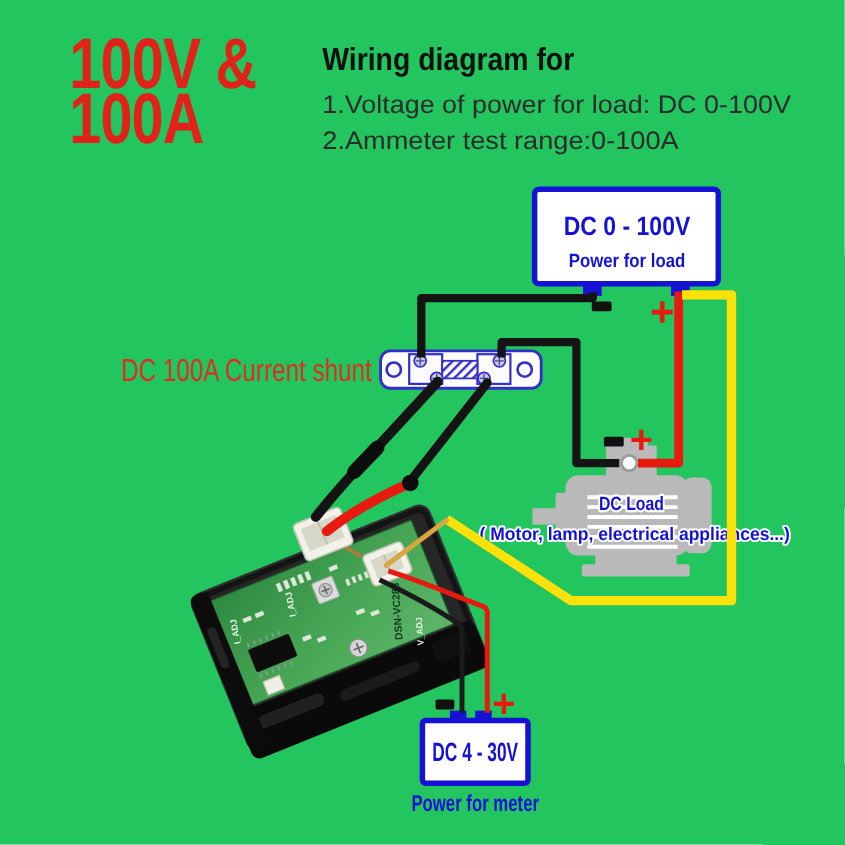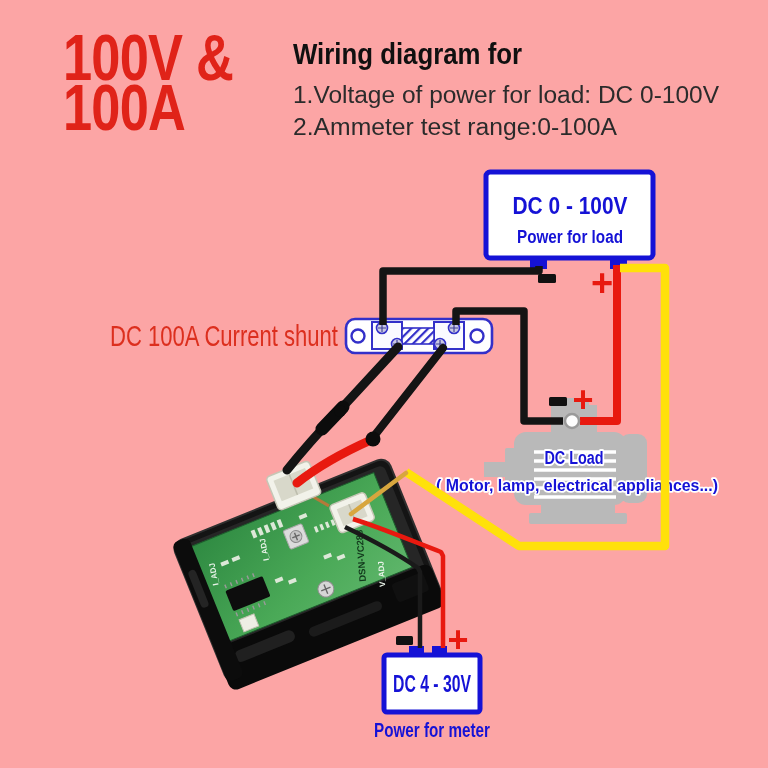--- a/index.html
+++ b/index.html
@@ -1,16 +1,16 @@
 <!DOCTYPE html>
 <html><head>
 <meta charset="utf-8">
 <style>
   html,body{margin:0;padding:0;background:#ffffff;}
-  .stage{position:relative;width:768px;height:768px;background:#fca5a5;overflow:hidden;}
+  .stage{position:relative;width:768px;height:768px;background:#22c55e;overflow:hidden;}
   svg text{font-family:"Liberation Sans","DejaVu Sans",sans-serif;}
   .badge{font-weight:bold;letter-spacing:-1px;}
   .note{font-weight:normal;fill:#2b2b2b;}
   .bluebold{font-weight:bold;fill:#1512d6;}
   .halo{paint-order:stroke;stroke:#ffffff;stroke-linejoin:round;}
   .plus{font-weight:bold;fill:#e8190f;}
   .silk{font-weight:bold;}
 </style>
 </head>
 <body>

